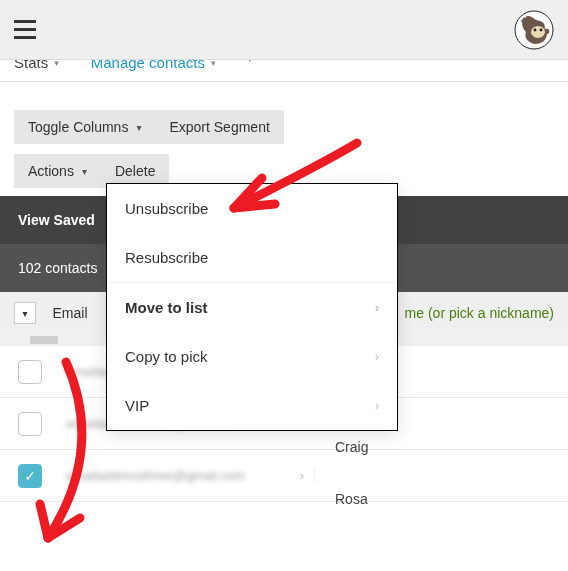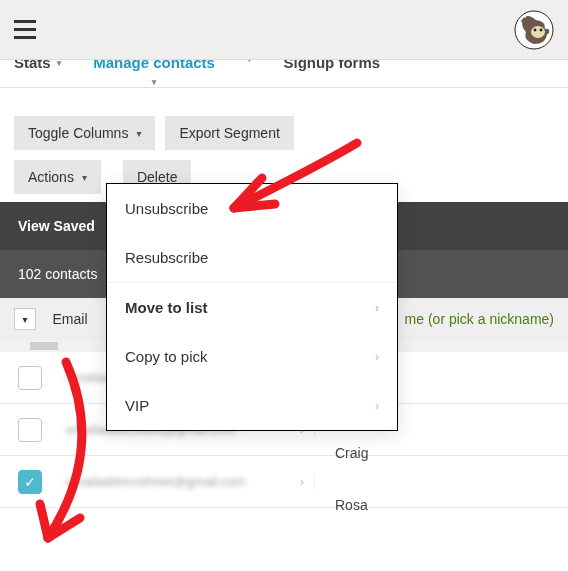--- a/index.html
+++ b/index.html
@@ -30,44 +30,43 @@
     width: 22px;
     height: 3px;
     background: #333;
   }
   .logo {
     margin-left: auto;
   }
   .logo svg { width: 40px; height: 40px; display:block; }
 
   .subnav {
-    height: 28px;
+    height: 22px;
     display: flex;
     align-items: flex-start;
     padding: 0 14px;
     border-bottom: 1px solid #e0e0e0;
     gap: 32px;
     font-size: 15px;
     color: #444;
     position: relative;
     overflow: hidden;
     filter: blur(0.3px);
-    font-weight: bold;
   }
   .subnav .item { display:flex; align-items:center; gap:6px; white-space:nowrap; margin-top:-6px;}
-  .subnav .accent { color: #1f97c4; flex-direction: column; }
+  .subnav .accent { color: #1f97c4; }
   .subnav .caret { font-size: 9px; color:#888; }
 
   .toolbar-row1 {
     padding: 28px 14px 6px;
-    display:flex; gap:10px;
+    display:flex; 
   }
   .toolbar-row2 {
     padding: 4px 14px 8px;
-    display:flex; gap:22px;
+    display:flex; gap:0;
   }
   .btn {
     background: #e6e6e6;
     border: none;
     padding: 9px 14px;
     font-size: 14px;
     color: #333;
     cursor: pointer;
     display:inline-flex; align-items:center; gap:8px;
   }
@@ -192,23 +191,20 @@
     <span>Stats</span>
     <span class="caret">▾</span>
   </div>
   <div class="item accent">
     <span>Manage contacts</span>
     <span class="caret">▾</span>
   </div>
   <div class="item">
     <span class="caret">▾</span>
   </div>
-  <div class="item">
-    <span>Signup forms</span>
-  </div>
 </div>
 
 <div class="toolbar-row1">
   <button class="btn">
     <span>Toggle Columns</span>
     <span class="caret">▾</span>
   </button>
   <button class="btn">
     <span>Export Segment</span>
   </button>

